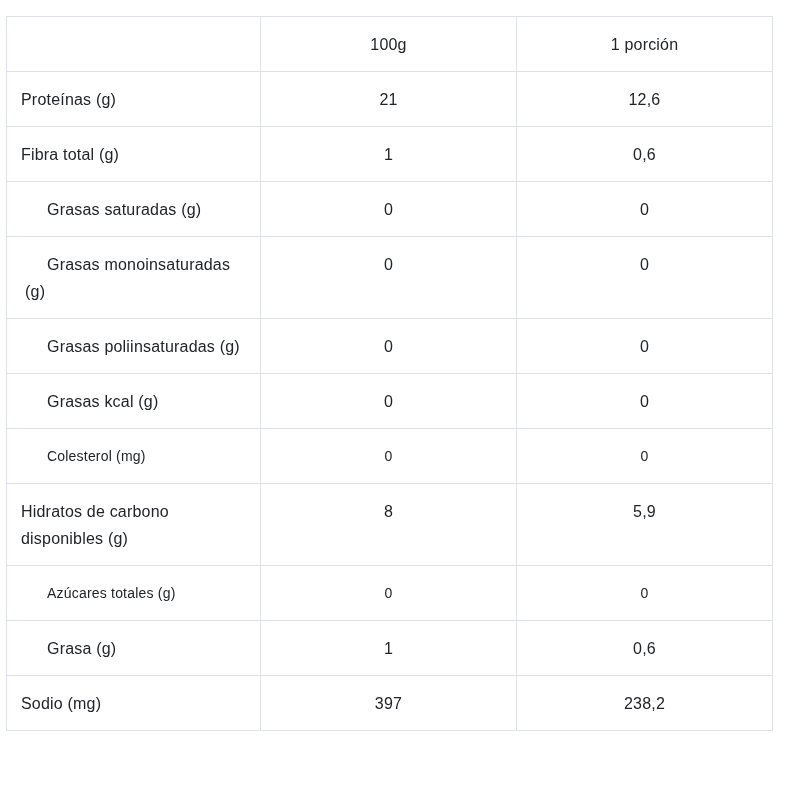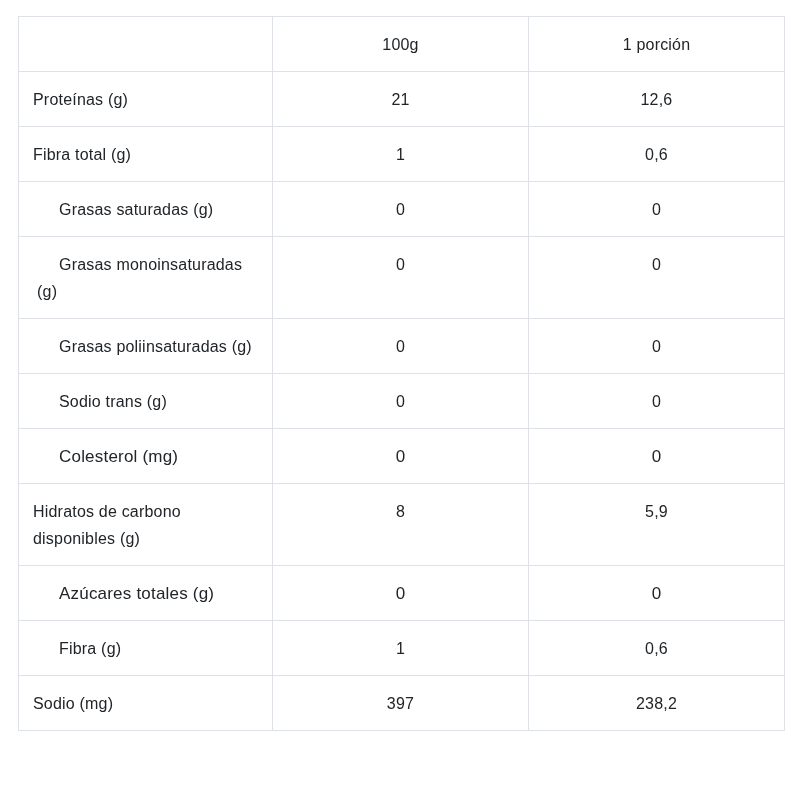--- a/index.html
+++ b/index.html
@@ -14,21 +14,21 @@
   }
   .page {
     position: relative;
     width: 800px;
     height: 800px;
     background: var(--background);
     overflow: hidden;
   }
   table.nutrition {
     position: absolute;
-    left: 18px;
+    left: 6px;
     top: 16px;
     width: 766px;
     border-collapse: collapse;
     table-layout: fixed;
     font-family: "Liberation Sans", sans-serif;
     font-size: 16px;
     line-height: 27px;
     color: var(--text);
     letter-spacing: 0.2px;
   }
@@ -45,21 +45,21 @@
   table.nutrition th.label {
     text-align: left;
     padding-left: 14px;
     white-space: pre-line;
   }
   tr.indent td.label {
     padding-left: 18px;
     text-indent: 22px;
   }
   tr.small td {
-    font-size: 17px;
+    font-size: 14px;
   }
 </style>
 </head>
 <body>
 
 <div class="page">
   <table class="nutrition">
     <colgroup>
       <col style="width:254px">
       <col style="width:256px">
@@ -99,21 +99,21 @@
     <td class="value">0</td>
   </tr>
 
   <tr class="indent">
     <td class="label">Grasas poliinsaturadas (g)</td>
     <td class="value">0</td>
     <td class="value">0</td>
   </tr>
 
   <tr class="indent">
-    <td class="label">Sodio trans (g)</td>
+    <td class="label">Grasas kcal (g)</td>
     <td class="value">0</td>
     <td class="value">0</td>
   </tr>
 
   <tr class="indent small">
     <td class="label">Colesterol (mg)</td>
     <td class="value">0</td>
     <td class="value">0</td>
   </tr>
 
@@ -124,21 +124,21 @@
     <td class="value">5,9</td>
   </tr>
 
   <tr class="indent small">
     <td class="label">Azúcares totales (g)</td>
     <td class="value">0</td>
     <td class="value">0</td>
   </tr>
 
   <tr class="indent">
-    <td class="label">Fibra (g)</td>
+    <td class="label">Grasa (g)</td>
     <td class="value">1</td>
     <td class="value">0,6</td>
   </tr>
 
   <tr>
     <td class="label">Sodio (mg)</td>
     <td class="value">397</td>
     <td class="value">238,2</td>
   </tr>
 </tbody>

